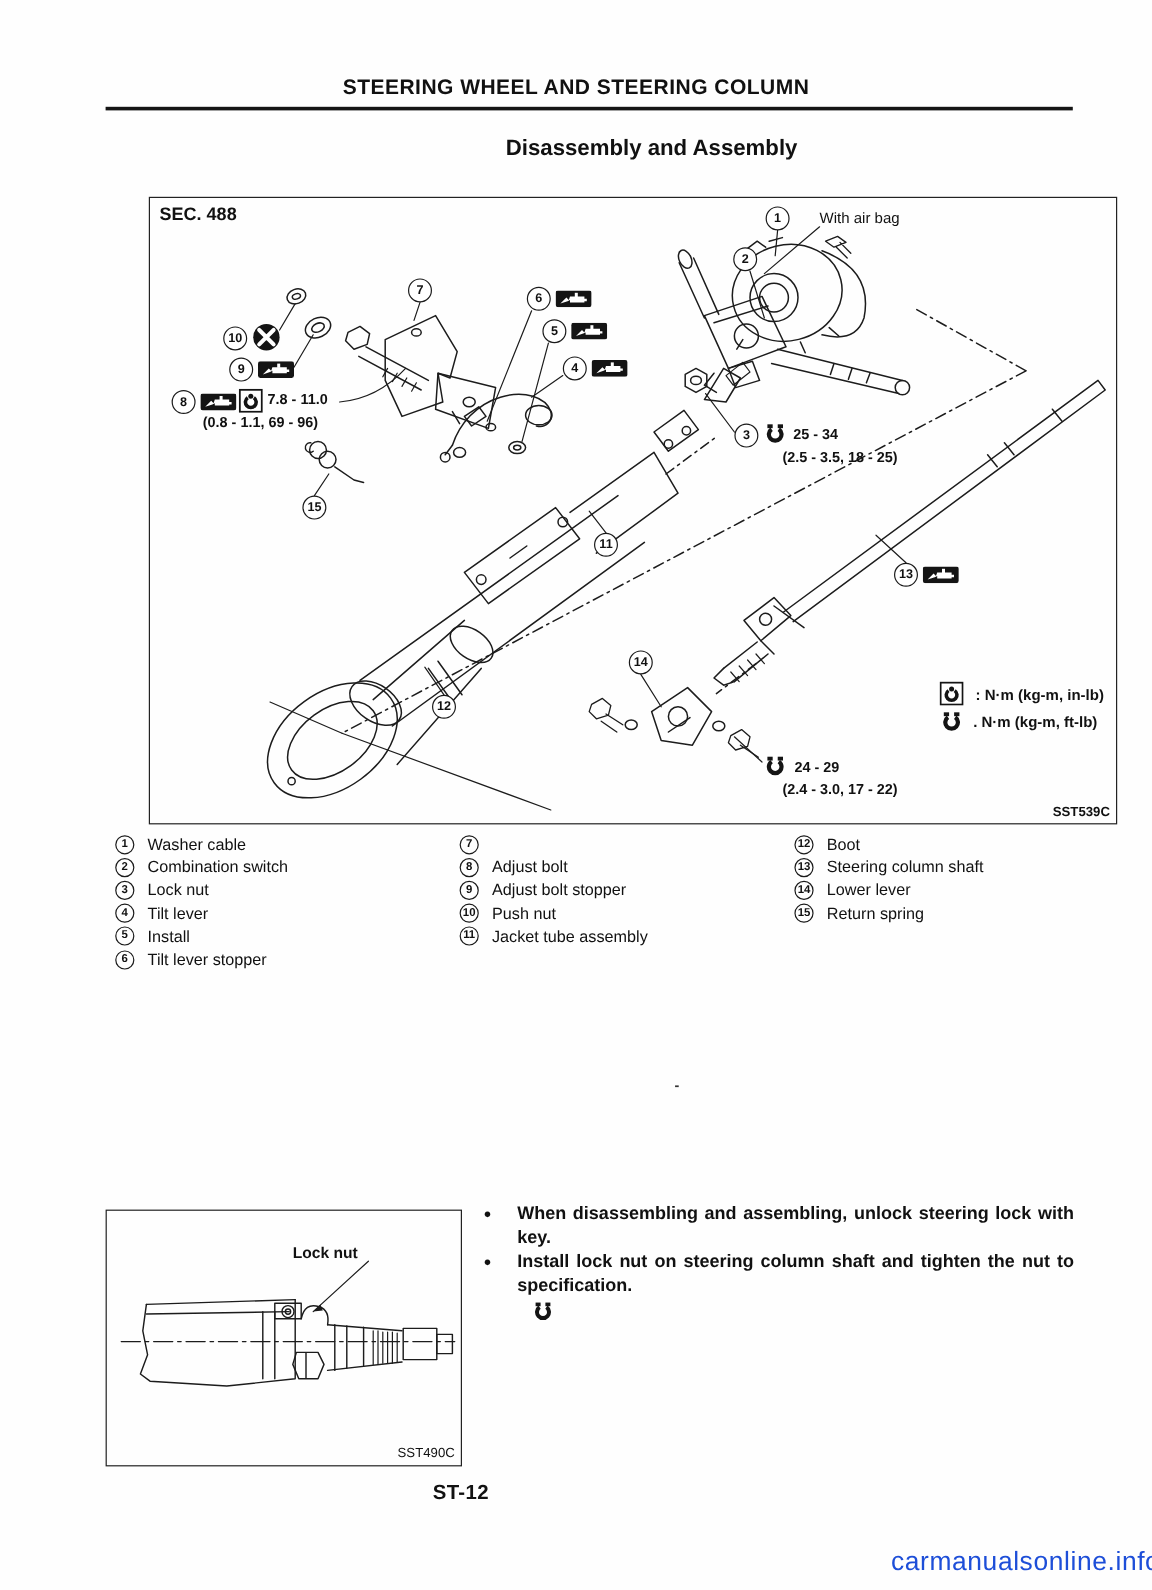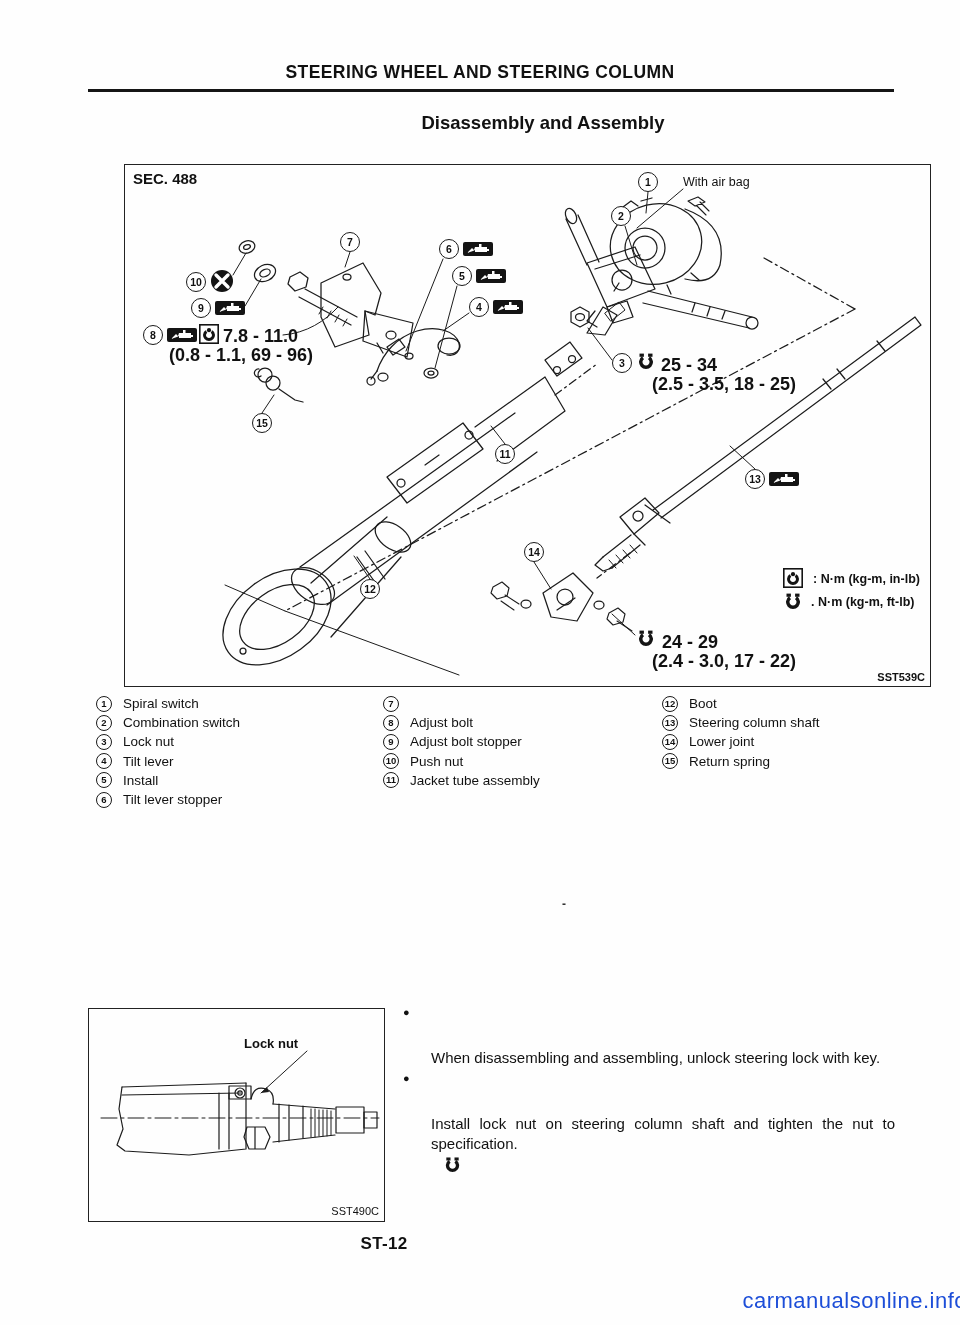--- a/index.html
+++ b/index.html
@@ -9,39 +9,39 @@
   
   .h1{left:0;top:62;width:960px;top:62px;text-align:center;font-size:17.5px;font-weight:700;letter-spacing:.4px;}
   .rule{left:88px;top:89px;width:806px;height:3px;background:#151515;}
   .h2{left:63px;top:112px;width:960px;text-align:center;font-size:18.5px;font-weight:700;}
   
   .figbox{left:88px;top:164px;width:807px;height:523px;border:1.6px solid #222;box-sizing:border-box;margin-left:36px;}
   .sec{left:8px;top:5px;font-size:15px;font-weight:700;}
   .figcode{right:5px;bottom:3px;font-size:11px;font-weight:600;}
   .co{width:20px;height:20px;border:1.6px solid #1a1a1a;border-radius:50%;background:#fff;
       font-size:10.5px;font-weight:700;text-align:center;line-height:18px;box-sizing:border-box;}
-  .tq{font-size:18px;font-weight:700;white-space:nowrap;}
+  .tq{font-size:12px;font-weight:700;white-space:nowrap;}
   .lbl{font-size:12.5px;font-weight:500;white-space:nowrap;}
   .legend-lbl{font-size:12.5px;font-weight:700;white-space:nowrap;}
   .icon{display:inline-block;line-height:0;}
   
   .pcol{position:absolute;}
   .prow{display:flex;align-items:flex-start;min-height:19.2px;line-height:19.2px;}
   .pnum{flex:0 0 16px;width:16px;height:16px;margin:1.5px 11px 0 0;border:1.3px solid #1a1a1a;border-radius:50%;
         font-size:9.5px;font-weight:700;text-align:center;line-height:14px;box-sizing:border-box;}
   .plabel{font-size:13.5px;font-weight:500;line-height:19.2px;}
   
   .inset{left:88px;top:1008px;width:297px;height:214px;border:1.6px solid #222;box-sizing:border-box;}
   .locknut-lbl{left:155px;top:27px;font-size:13px;font-weight:700;white-space:nowrap;}
   .inset-code{right:5px;bottom:4px;font-size:11px;font-weight:400;}
   
   .notes{left:403px;top:1002px;width:492px;}
   .note{display:flex;}
   .bullet{flex:0 0 28px;font-size:11px;line-height:20px;}
-  .ntext{flex:1;font-size:15px;font-weight:400;line-height:20px;text-align:justify;margin-top:46px;}
+  .ntext{flex:1;font-size:15px;font-weight:700;line-height:20px;text-align:justify;}
   .tqline{margin-top:1px;padding-left:40px;font-size:15.5px;font-weight:700;line-height:22px;display:flex;align-items:center;gap:2px;}
   .stray{left:562px;top:897px;font-size:12px;font-weight:700;color:#333;}
   .pageno{left:0;top:1234px;width:768px;text-align:center;font-size:17px;font-weight:700;letter-spacing:.3px;}
   .watermark{right:13px;top:1288px;font-size:22px;font-weight:400;color:#1d4ed8;letter-spacing:.5px;}
   svg{display:block;}
   .art line,.art path,.art ellipse,.art circle,.art polygon,.art polyline,.art rect{vector-effect:non-scaling-stroke;}
 </style>
 </head>
 <body>
 
@@ -283,21 +283,21 @@
         </svg>
       </span>
     <div class="abs legend-lbl" style="left:686px;top:430px">. N·m (kg-m, ft-lb)</div>
 
     <div class="abs figcode">SST539C</div>
   </div>
 
   <div class="pcol" style="left:96px;top:694px;width:250px">
     <div class="prow">
         <span class="pnum">1</span>
-        <span class="plabel">Spiral switch</span>
+        <span class="plabel">Washer cable</span>
       </div>
     <div class="prow">
         <span class="pnum">2</span>
         <span class="plabel">Combination switch</span>
       </div>
     <div class="prow">
         <span class="pnum">3</span>
         <span class="plabel">Lock nut</span>
       </div>
     <div class="prow">
@@ -338,21 +338,21 @@
     <div class="prow">
         <span class="pnum">12</span>
         <span class="plabel">Boot</span>
       </div>
     <div class="prow">
         <span class="pnum">13</span>
         <span class="plabel">Steering column shaft</span>
       </div>
     <div class="prow">
         <span class="pnum">14</span>
-        <span class="plabel">Lower joint</span>
+        <span class="plabel">Lower lever</span>
       </div>
     <div class="prow">
         <span class="pnum">15</span>
         <span class="plabel">Return spring</span>
       </div>
   </div>
 
   <div class="abs stray">-</div>
 
   <div class="abs inset">

